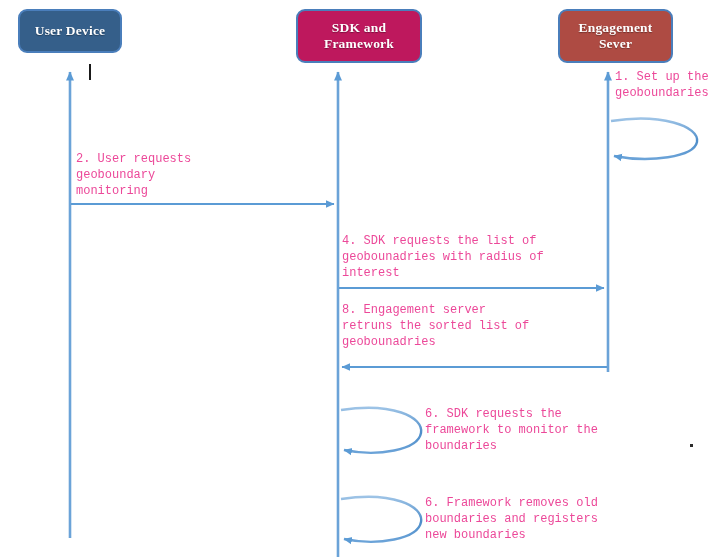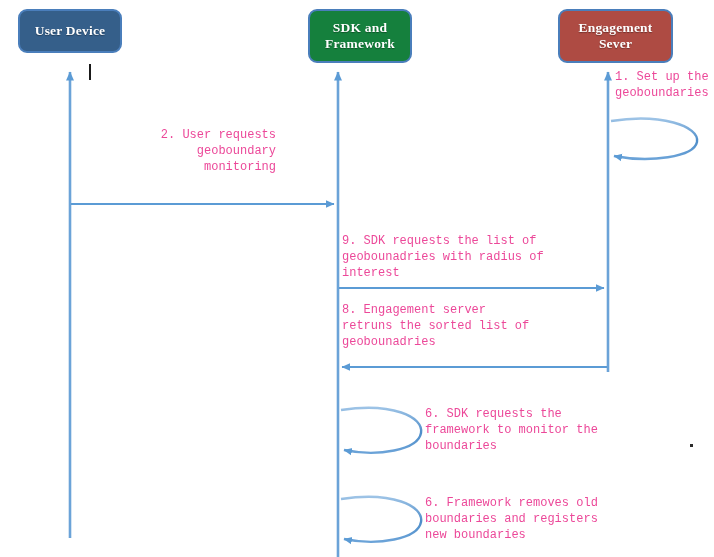--- a/index.html
+++ b/index.html
@@ -41,40 +41,40 @@
     text-shadow: 0 1px 1px rgba(0,0,0,0.35);
     padding: 2px 4px;
   }
   .actor-label { display: block; white-space: pre-line; }
 
   #actor-user-device {
     left: 18px; top: 9px; width: 104px; height: 44px;
     background: #355f8a;
   }
   #actor-sdk-framework {
-    left: 308px; top: 9px; width: 104px; height: 54px;
-    background: #15803d;
+    left: 296px; top: 9px; width: 126px; height: 54px;
+    background: #be185d;
   }
   #actor-engagement-server {
     left: 558px; top: 9px; width: 115px; height: 54px;
     background: #ae4b43;
     justify-content: center;
   }
 
   
   .msg-label {
     position: absolute;
     font-size: 12px;
     line-height: 1.33;
     color: #ec4899;
     white-space: pre-line;
     font-family: Liberation Mono, monospace;
   }
   #label-1 { left: 615px; top: 70px;  width: 98px; }
-  #label-2 { left: 76px;  top: 128px; width: 200px; text-align: right; }
+  #label-2 { left: 76px;  top: 152px; width: 200px; }
   #label-3 { left: 342px; top: 234px; width: 215px; }
   #label-4 { left: 342px; top: 303px; width: 200px; }
   #label-5 { left: 425px; top: 407px; width: 180px; }
   #label-6 { left: 425px; top: 496px; width: 185px; }
 
   
   #caret-mark {
     position: absolute;
     left: 89px; top: 64px;
     width: 2px; height: 16px;
@@ -155,21 +155,21 @@
   <div class="actor-box" id="actor-engagement-server">
     <span class="actor-label">Engagement
 Sever</span>
   </div>
 
   <div class="msg-label" id="label-1">1. Set up the
 geoboundaries</div>
   <div class="msg-label" id="label-2">2. User requests
 geoboundary
 monitoring</div>
-  <div class="msg-label" id="label-3">9. SDK requests the list of
+  <div class="msg-label" id="label-3">4. SDK requests the list of
 geobounadries with radius of
 interest</div>
   <div class="msg-label" id="label-4">8. Engagement server
 retruns the sorted list of
 geobounadries</div>
   <div class="msg-label" id="label-5">6. SDK requests the
 framework to monitor the
 boundaries</div>
   <div class="msg-label" id="label-6">6. Framework removes old
 boundaries and registers

